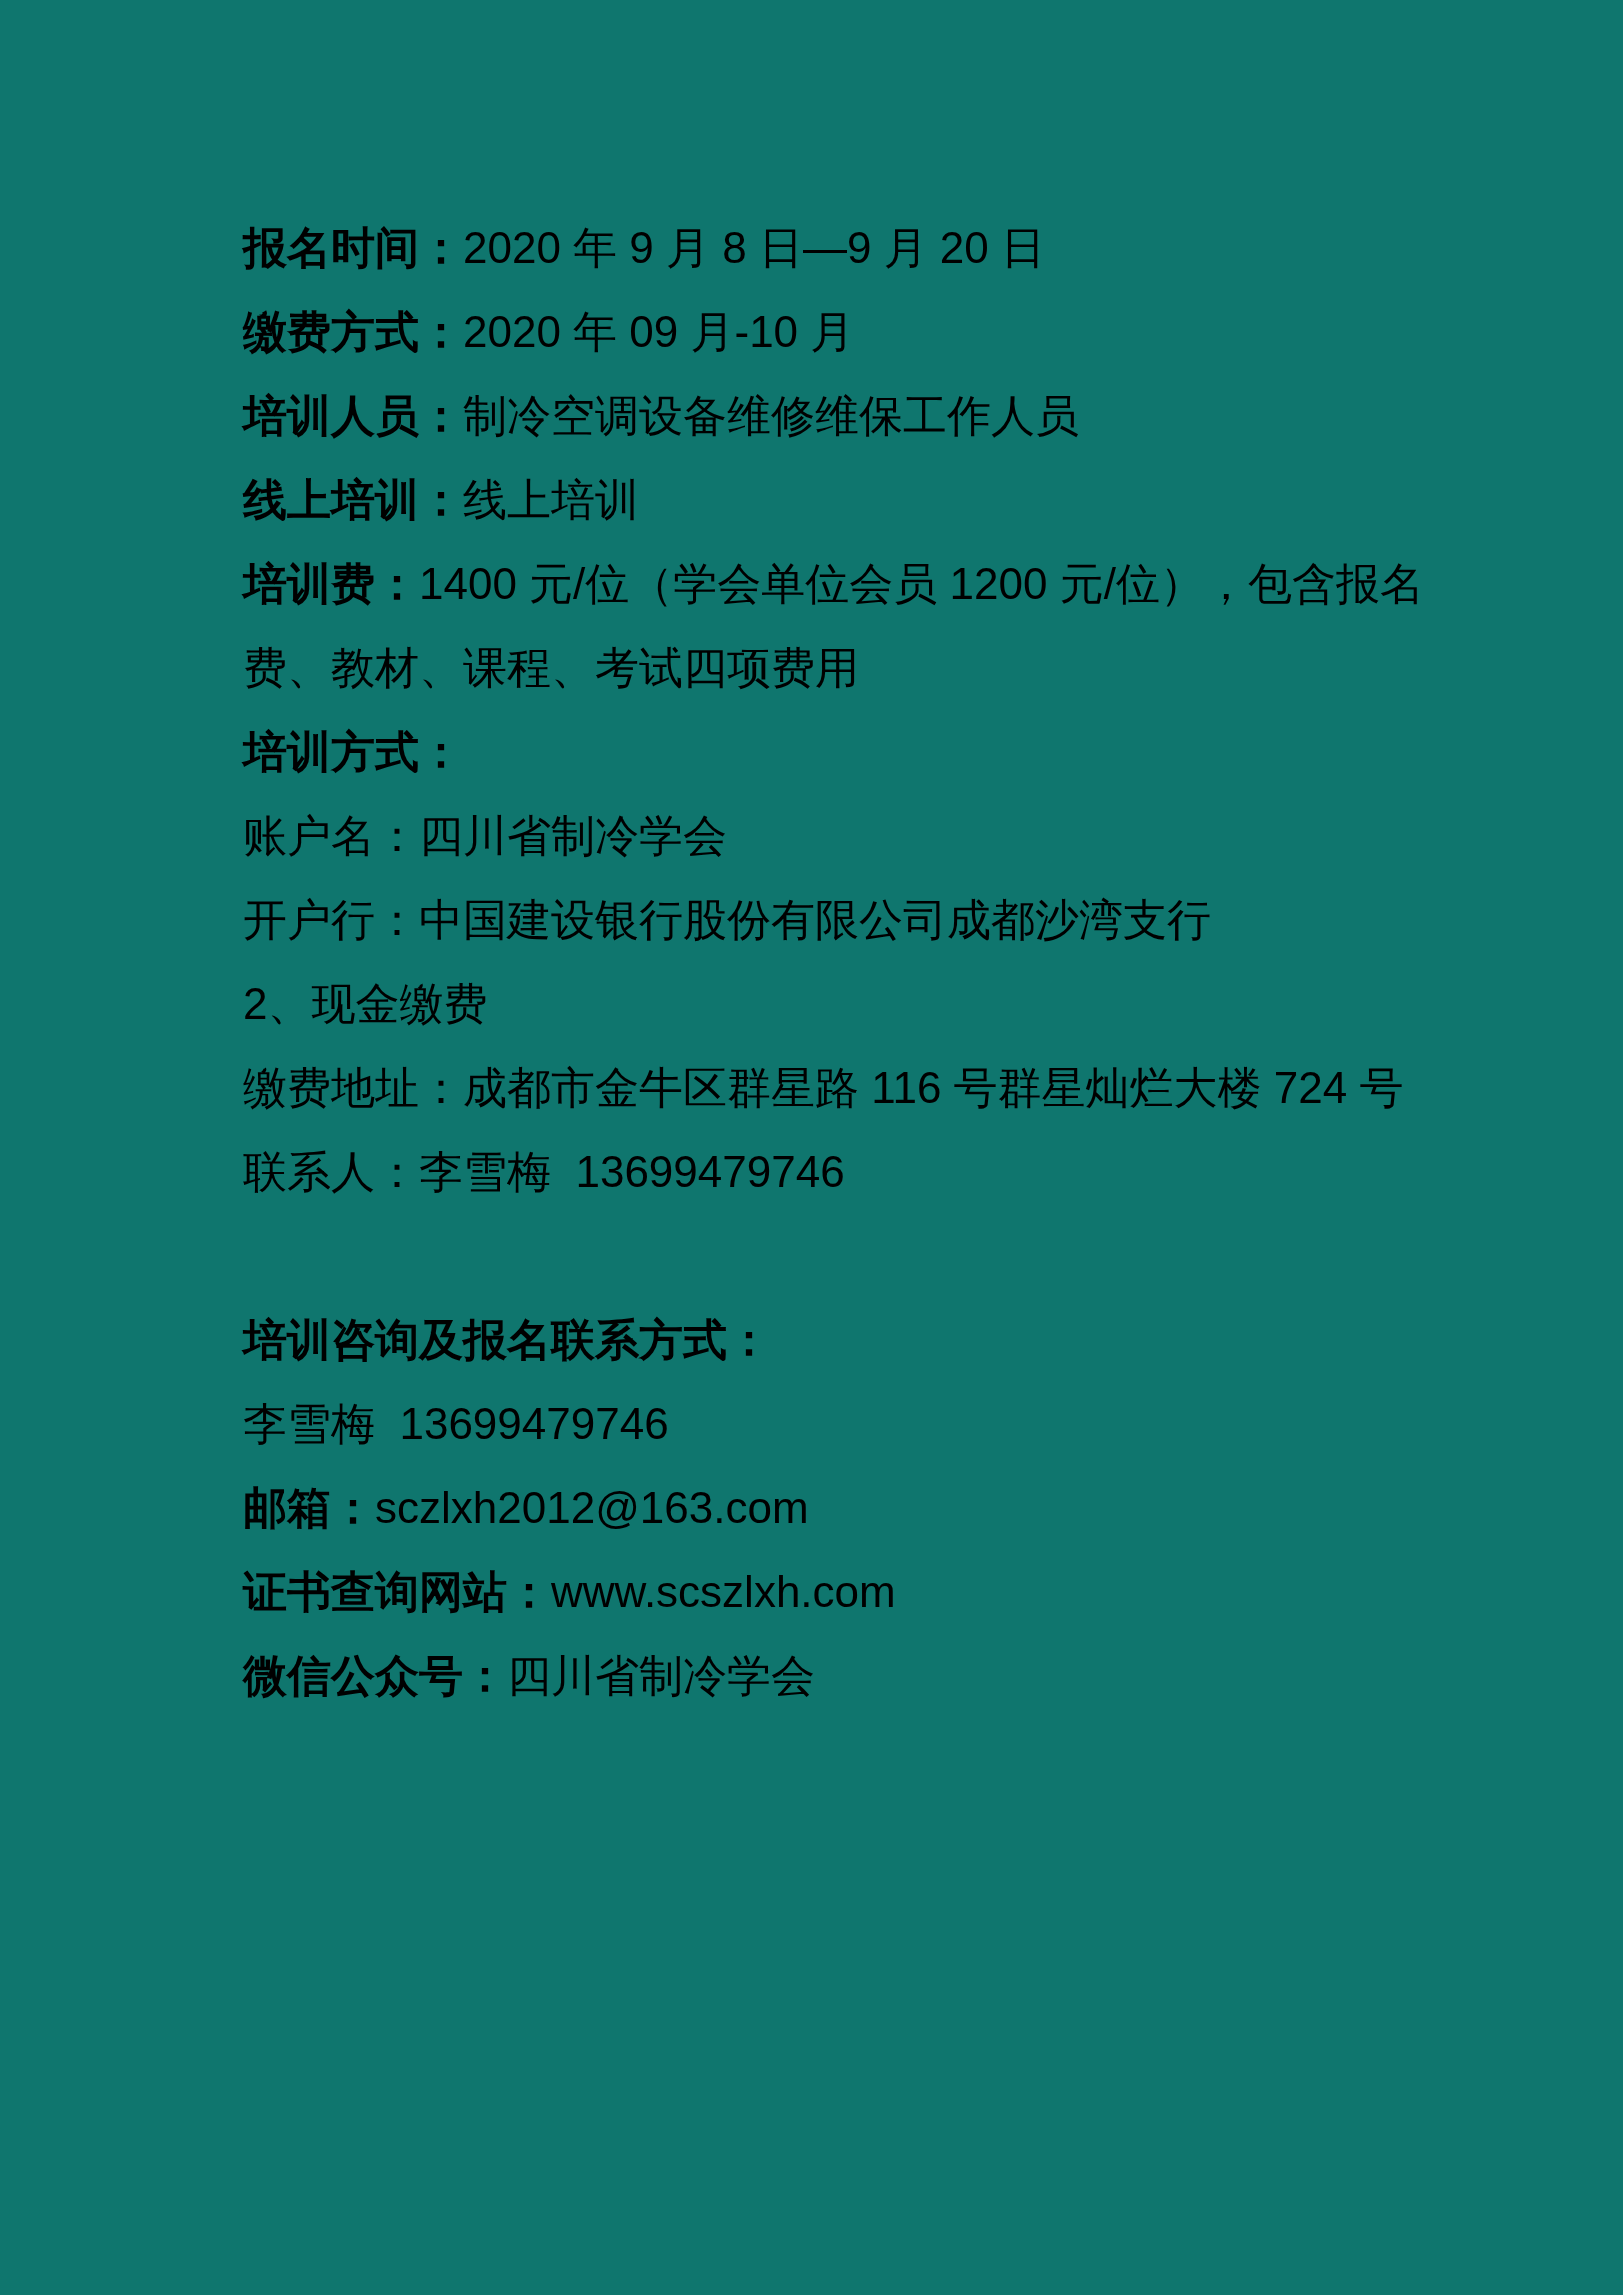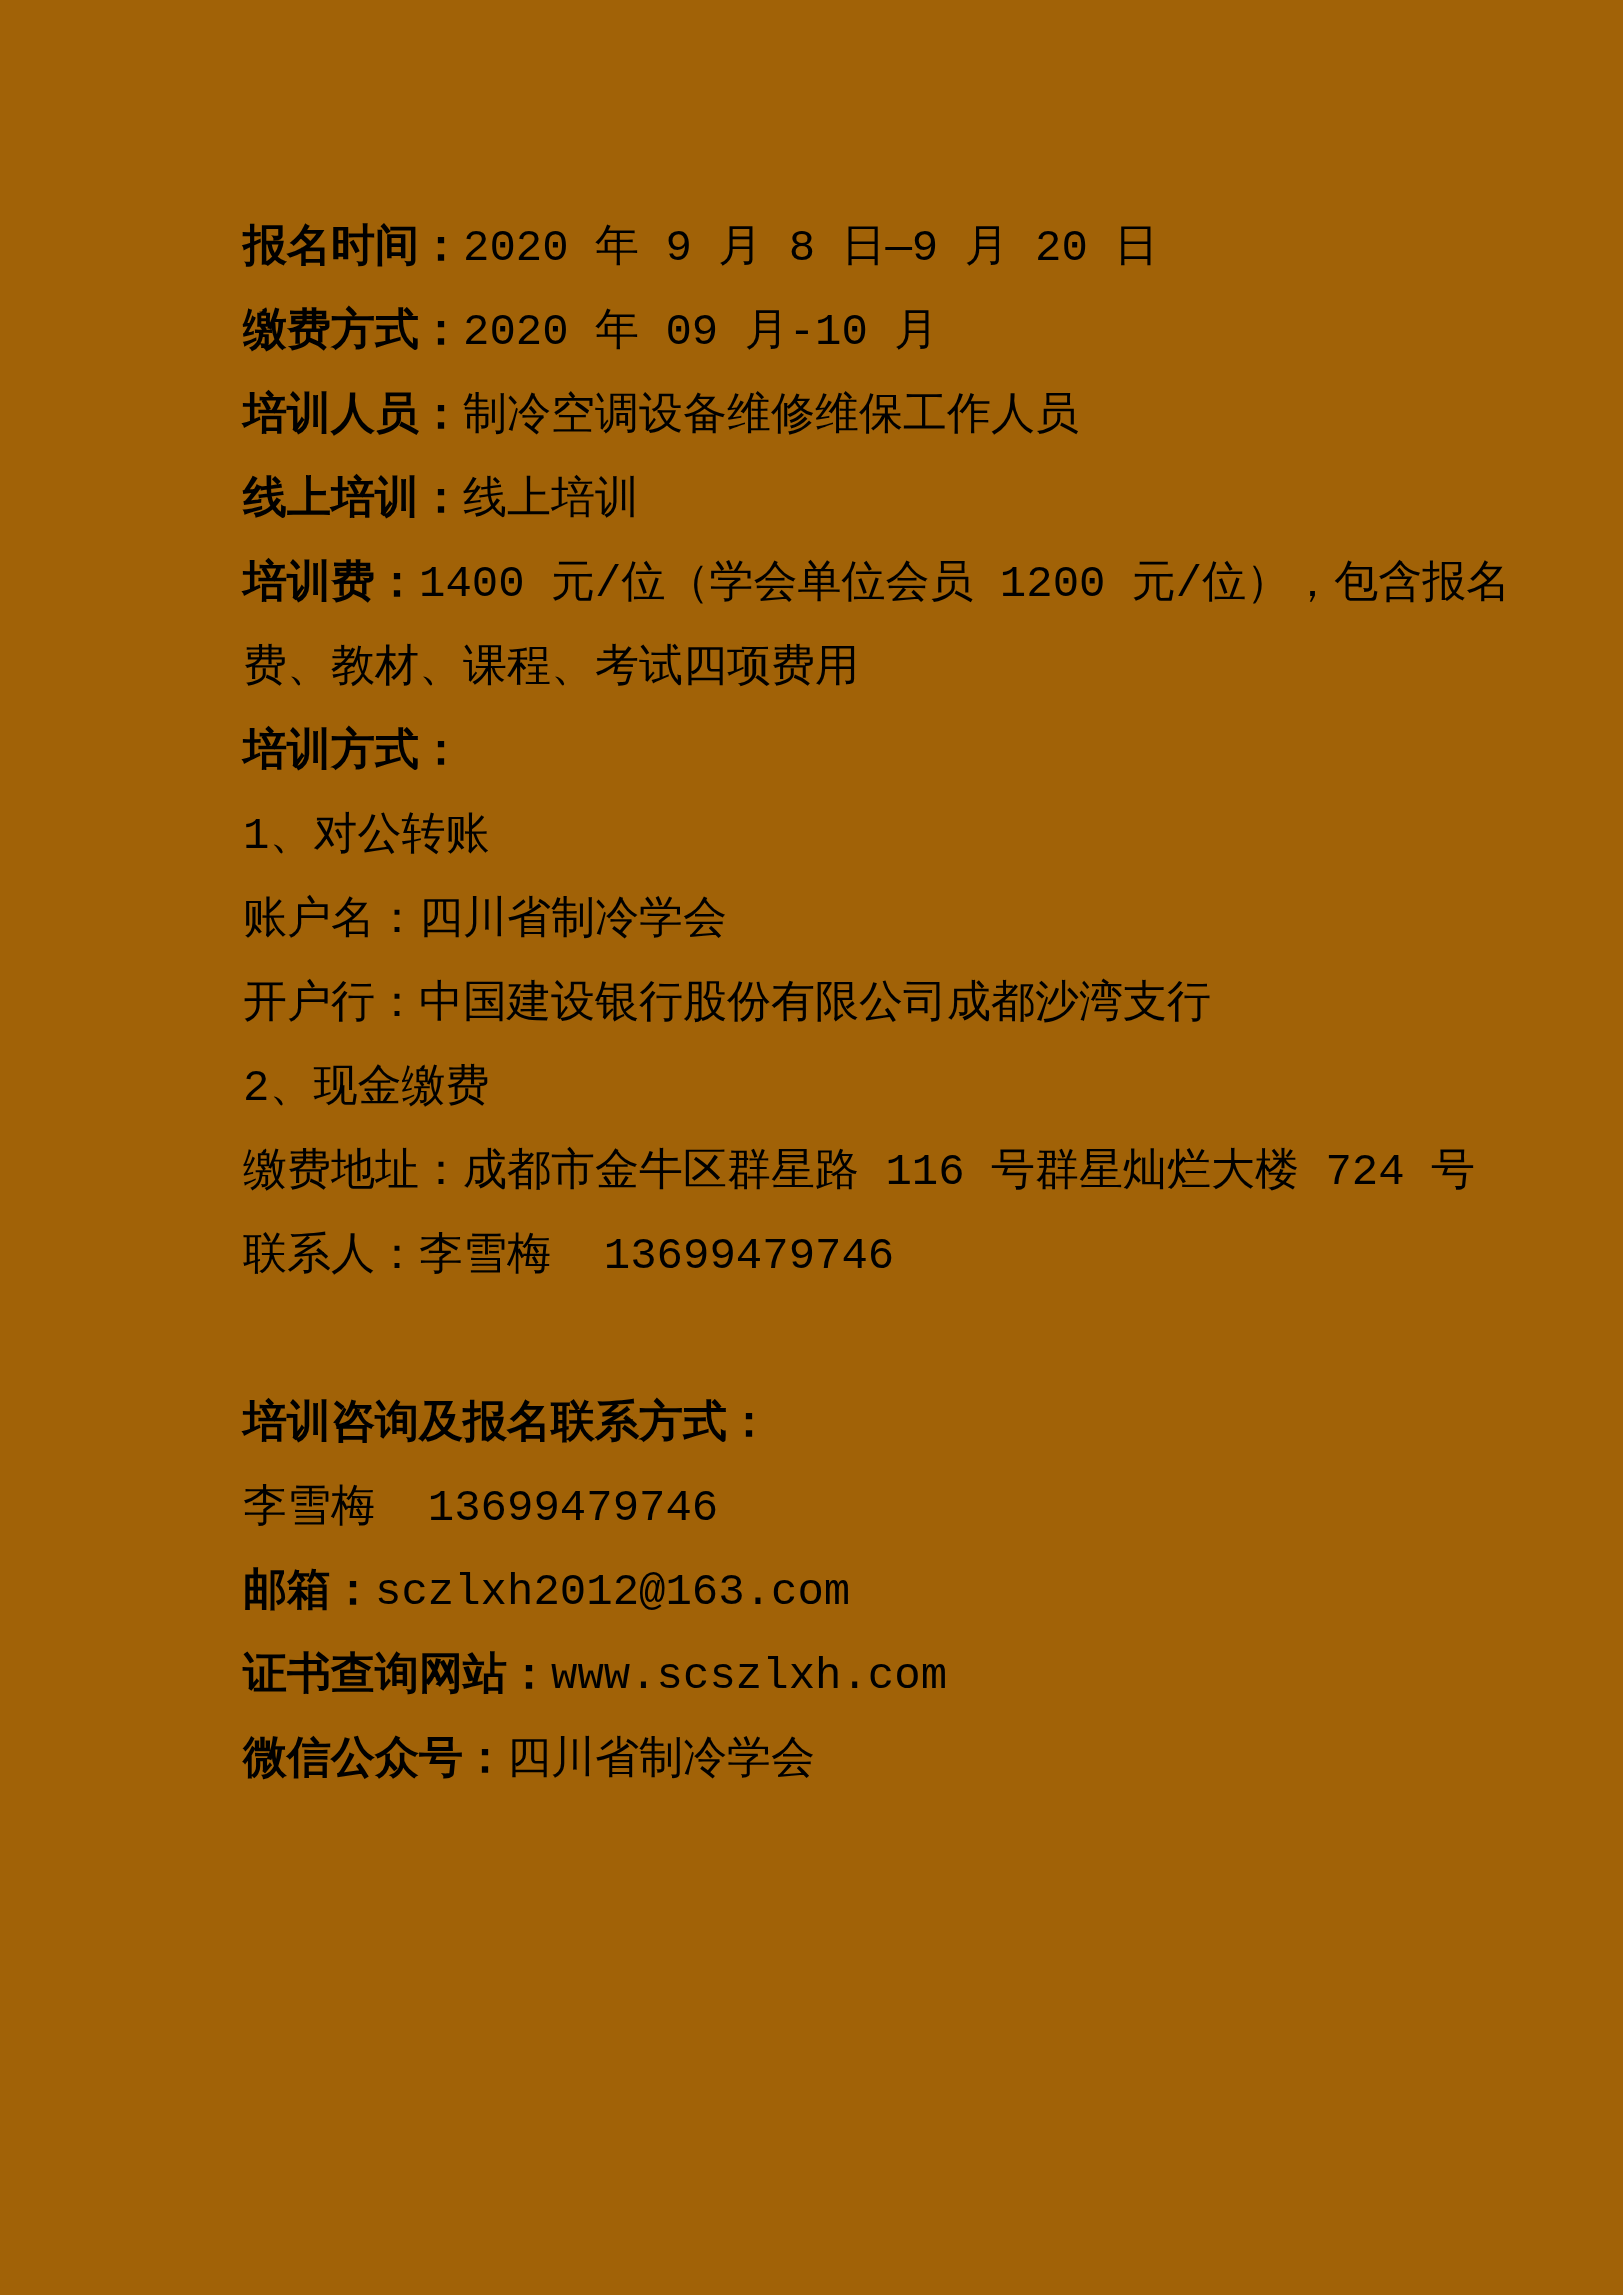--- a/index.html
+++ b/index.html
@@ -4,24 +4,24 @@
 <style>
   html, body {
     margin: 0;
     padding: 0;
     background: #ffffff;
   }
   .page {
     position: relative;
     width: 1623px;
     height: 2295px;
-    background: #a16207;
+    background: #0f766e;
     color: #000000;
     overflow: hidden;
-    font-family: Liberation Mono, monospace;
+    font-family: Liberation Sans, sans-serif;
   }
   .content {
     position: absolute;
     top: 206px;
     left: 243px;
     right: 196px;
   }
   .line {
     height: 84px;
     line-height: 84px;
@@ -49,21 +49,20 @@
     <div class="line"><span class="lbl">培训人员：</span><span class="val">制冷空调设备维修维保工作人员</span></div>
 
     <div class="line"><span class="lbl">线上培训：</span><span class="val">线上培训</span></div>
 
     <div class="line"><span class="lbl">培训费：</span><span class="val">1400 元/位（学会单位会员 1200 元/位），包含报名</span></div>
 
     <div class="line"><span class="lbl"></span><span class="val">费、教材、课程、考试四项费用</span></div>
 
     <div class="line"><span class="lbl">培训方式：</span><span class="val"></span></div>
 
-    <div class="line"><span class="lbl"></span><span class="val">1、对公转账</span></div>
 
     <div class="line"><span class="lbl"></span><span class="val">账户名：四川省制冷学会</span></div>
 
     <div class="line"><span class="lbl"></span><span class="val">开户行：中国建设银行股份有限公司成都沙湾支行</span></div>
 
 
     <div class="line"><span class="lbl"></span><span class="val">2、现金缴费</span></div>
 
     <div class="line"><span class="lbl"></span><span class="val">缴费地址：成都市金牛区群星路 116 号群星灿烂大楼 724 号</span></div>
 

